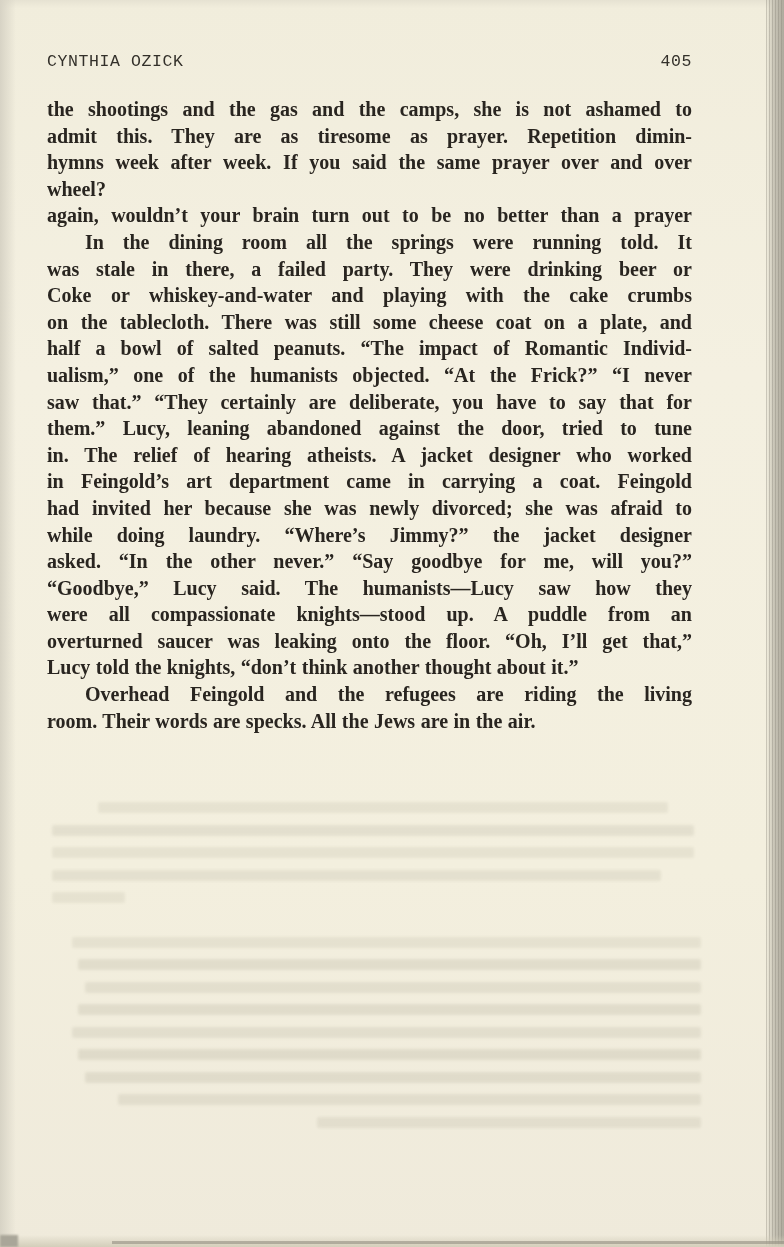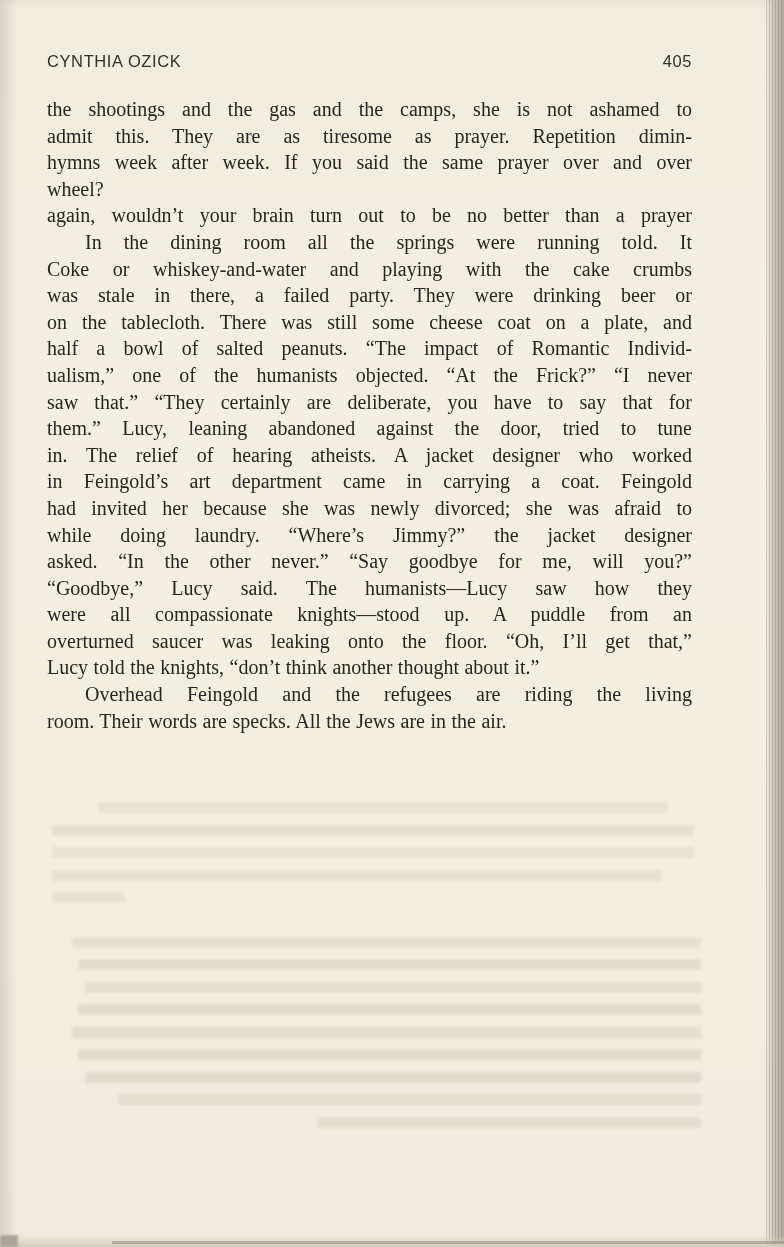--- a/index.html
+++ b/index.html
@@ -37,34 +37,35 @@
   }
   .corner-bl {
     position:absolute; left:0; bottom:0; width:18px; height:12px;
     background:#a9a699; filter:blur(1px);
   }
 
   
   .header {
     position:absolute; left:47px; top:52px; width:645px;
     display:flex; justify-content:space-between; align-items:flex-end;
-    font-family:Liberation Sans, sans-serif;
+    font-family:Liberation Mono, monospace;
     font-size:16.5px; letter-spacing:0.6px; color:#33302a;
   }
 
   
   .body-text {
     position:absolute; left:47px; top:96px; width:645px;
     font-size:20px; line-height:26.6px;
   }
   .text-line {
     text-align:justify;
     text-align-last:justify;
     white-space:normal;
     word-spacing:0.5px;
+    font-weight:bold;
   }
   .text-line.last { text-align-last:left; }
   .text-line.indent { text-indent:38px; }
 
   
   .ghost {
     position:absolute; left:52px; top:802px; width:662px;
   }
   .ghost-line {
     height:11px; margin-bottom:11.5px; border-radius:2px;
@@ -89,22 +90,22 @@
     <span>405</span>
   </div>
 
   <div class="body-text">
       <div class="text-line">the shootings and the gas and the camps, she is not ashamed to</div>
       <div class="text-line">admit this. They are as tiresome as prayer. Repetition dimin-</div>
       <div class="text-line">hymns week after week. If you said the same prayer over and over</div>
       <div class="text-line last">wheel?</div>
       <div class="text-line">again, wouldn’t your brain turn out to be no better than a prayer</div>
       <div class="text-line indent">In the dining room all the springs were running told. It</div>
+      <div class="text-line">was stale in there, a failed party. They were drinking beer or</div>
       <div class="text-line">Coke or whiskey-and-water and playing with the cake crumbs</div>
-      <div class="text-line">was stale in there, a failed party. They were drinking beer or</div>
       <div class="text-line">on the tablecloth. There was still some cheese coat on a plate, and</div>
       <div class="text-line">half a bowl of salted peanuts. “The impact of Romantic Individ-</div>
       <div class="text-line">ualism,” one of the humanists objected. “At the Frick?” “I never</div>
       <div class="text-line">saw that.” “They certainly are deliberate, you have to say that for</div>
       <div class="text-line">them.” Lucy, leaning abandoned against the door, tried to tune</div>
       <div class="text-line">in. The relief of hearing atheists. A jacket designer who worked</div>
       <div class="text-line">in Feingold’s art department came in carrying a coat. Feingold</div>
       <div class="text-line">had invited her because she was newly divorced; she was afraid to</div>
       <div class="text-line">while doing laundry. “Where’s Jimmy?” the jacket designer</div>
       <div class="text-line">asked. “In the other never.” “Say goodbye for me, will you?”</div>

